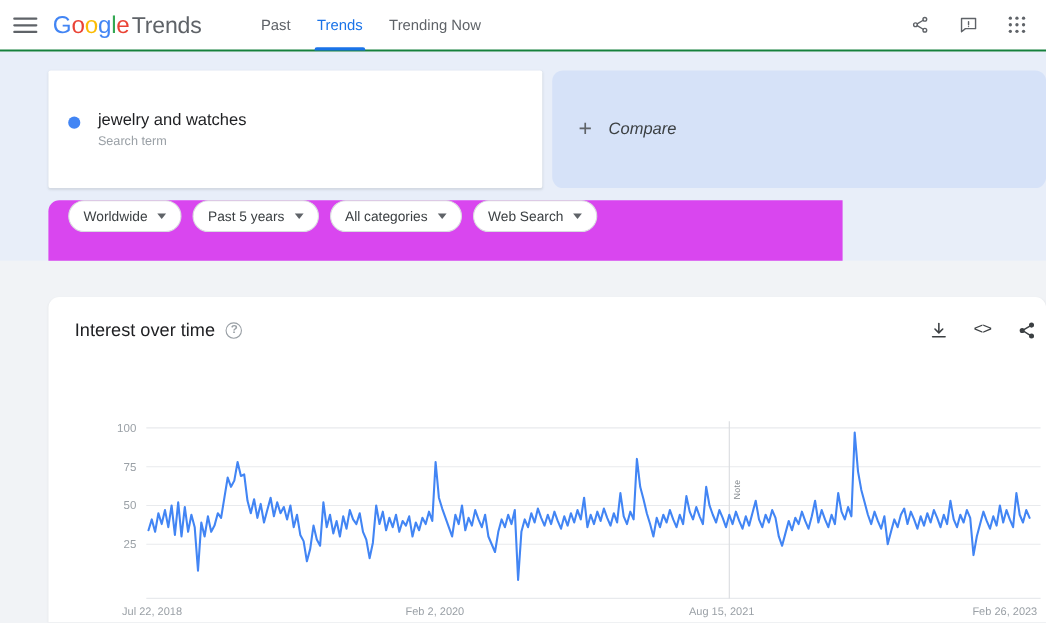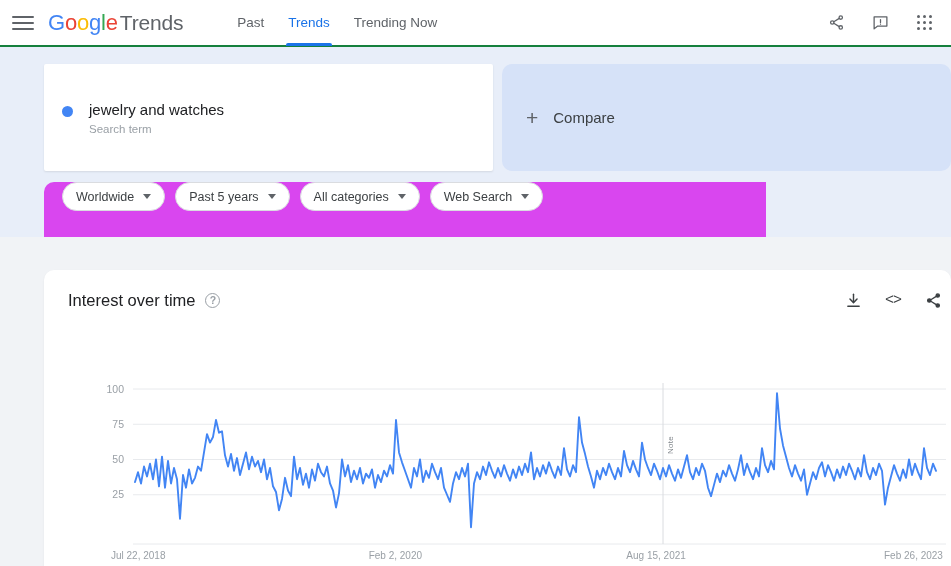--- a/index.html
+++ b/index.html
@@ -64,21 +64,21 @@
   .dot { width: 11px; height: 11px; border-radius: 50%; background: #4285f4; margin-top: 6px; margin-right: 16px; flex: none; }
   .term-title { font-size: 15px; color: #202124; line-height: 20px; }
   .term-sub { font-size: 11.5px; color: #9aa0a6; margin-top: 3px; }
 
   .compare-card {
     margin-left: 9px; width: 449px; height: 107px;
     background: #d6e2f8; border-radius: 10px;
     display: flex; align-items: center; cursor: pointer;
   }
   .plus { font-size: 21px; color: #5f6368; margin-left: 24px; margin-right: 15px; font-weight: 300; line-height: 1; }
-  .compare-label { font-size: 15px; color: #3c4043; }
+  .compare-label { font-size: 15px; color: #3c4043; font-style: italic; }
 
   
   .filterbar {
     position: absolute; top: 182px; left: 44px; width: 722px; height: 55px;
     background: #d946ef; border-radius: 10px 0 0 0;
     display: flex; align-items: flex-start; padding-left: 18px; gap: 10px;
   }
   .chip {
     height: 29px; padding: 0 13px; border: 1px solid #dadce0;
     border-radius: 15px; display: flex; align-items: center; gap: 9px;

